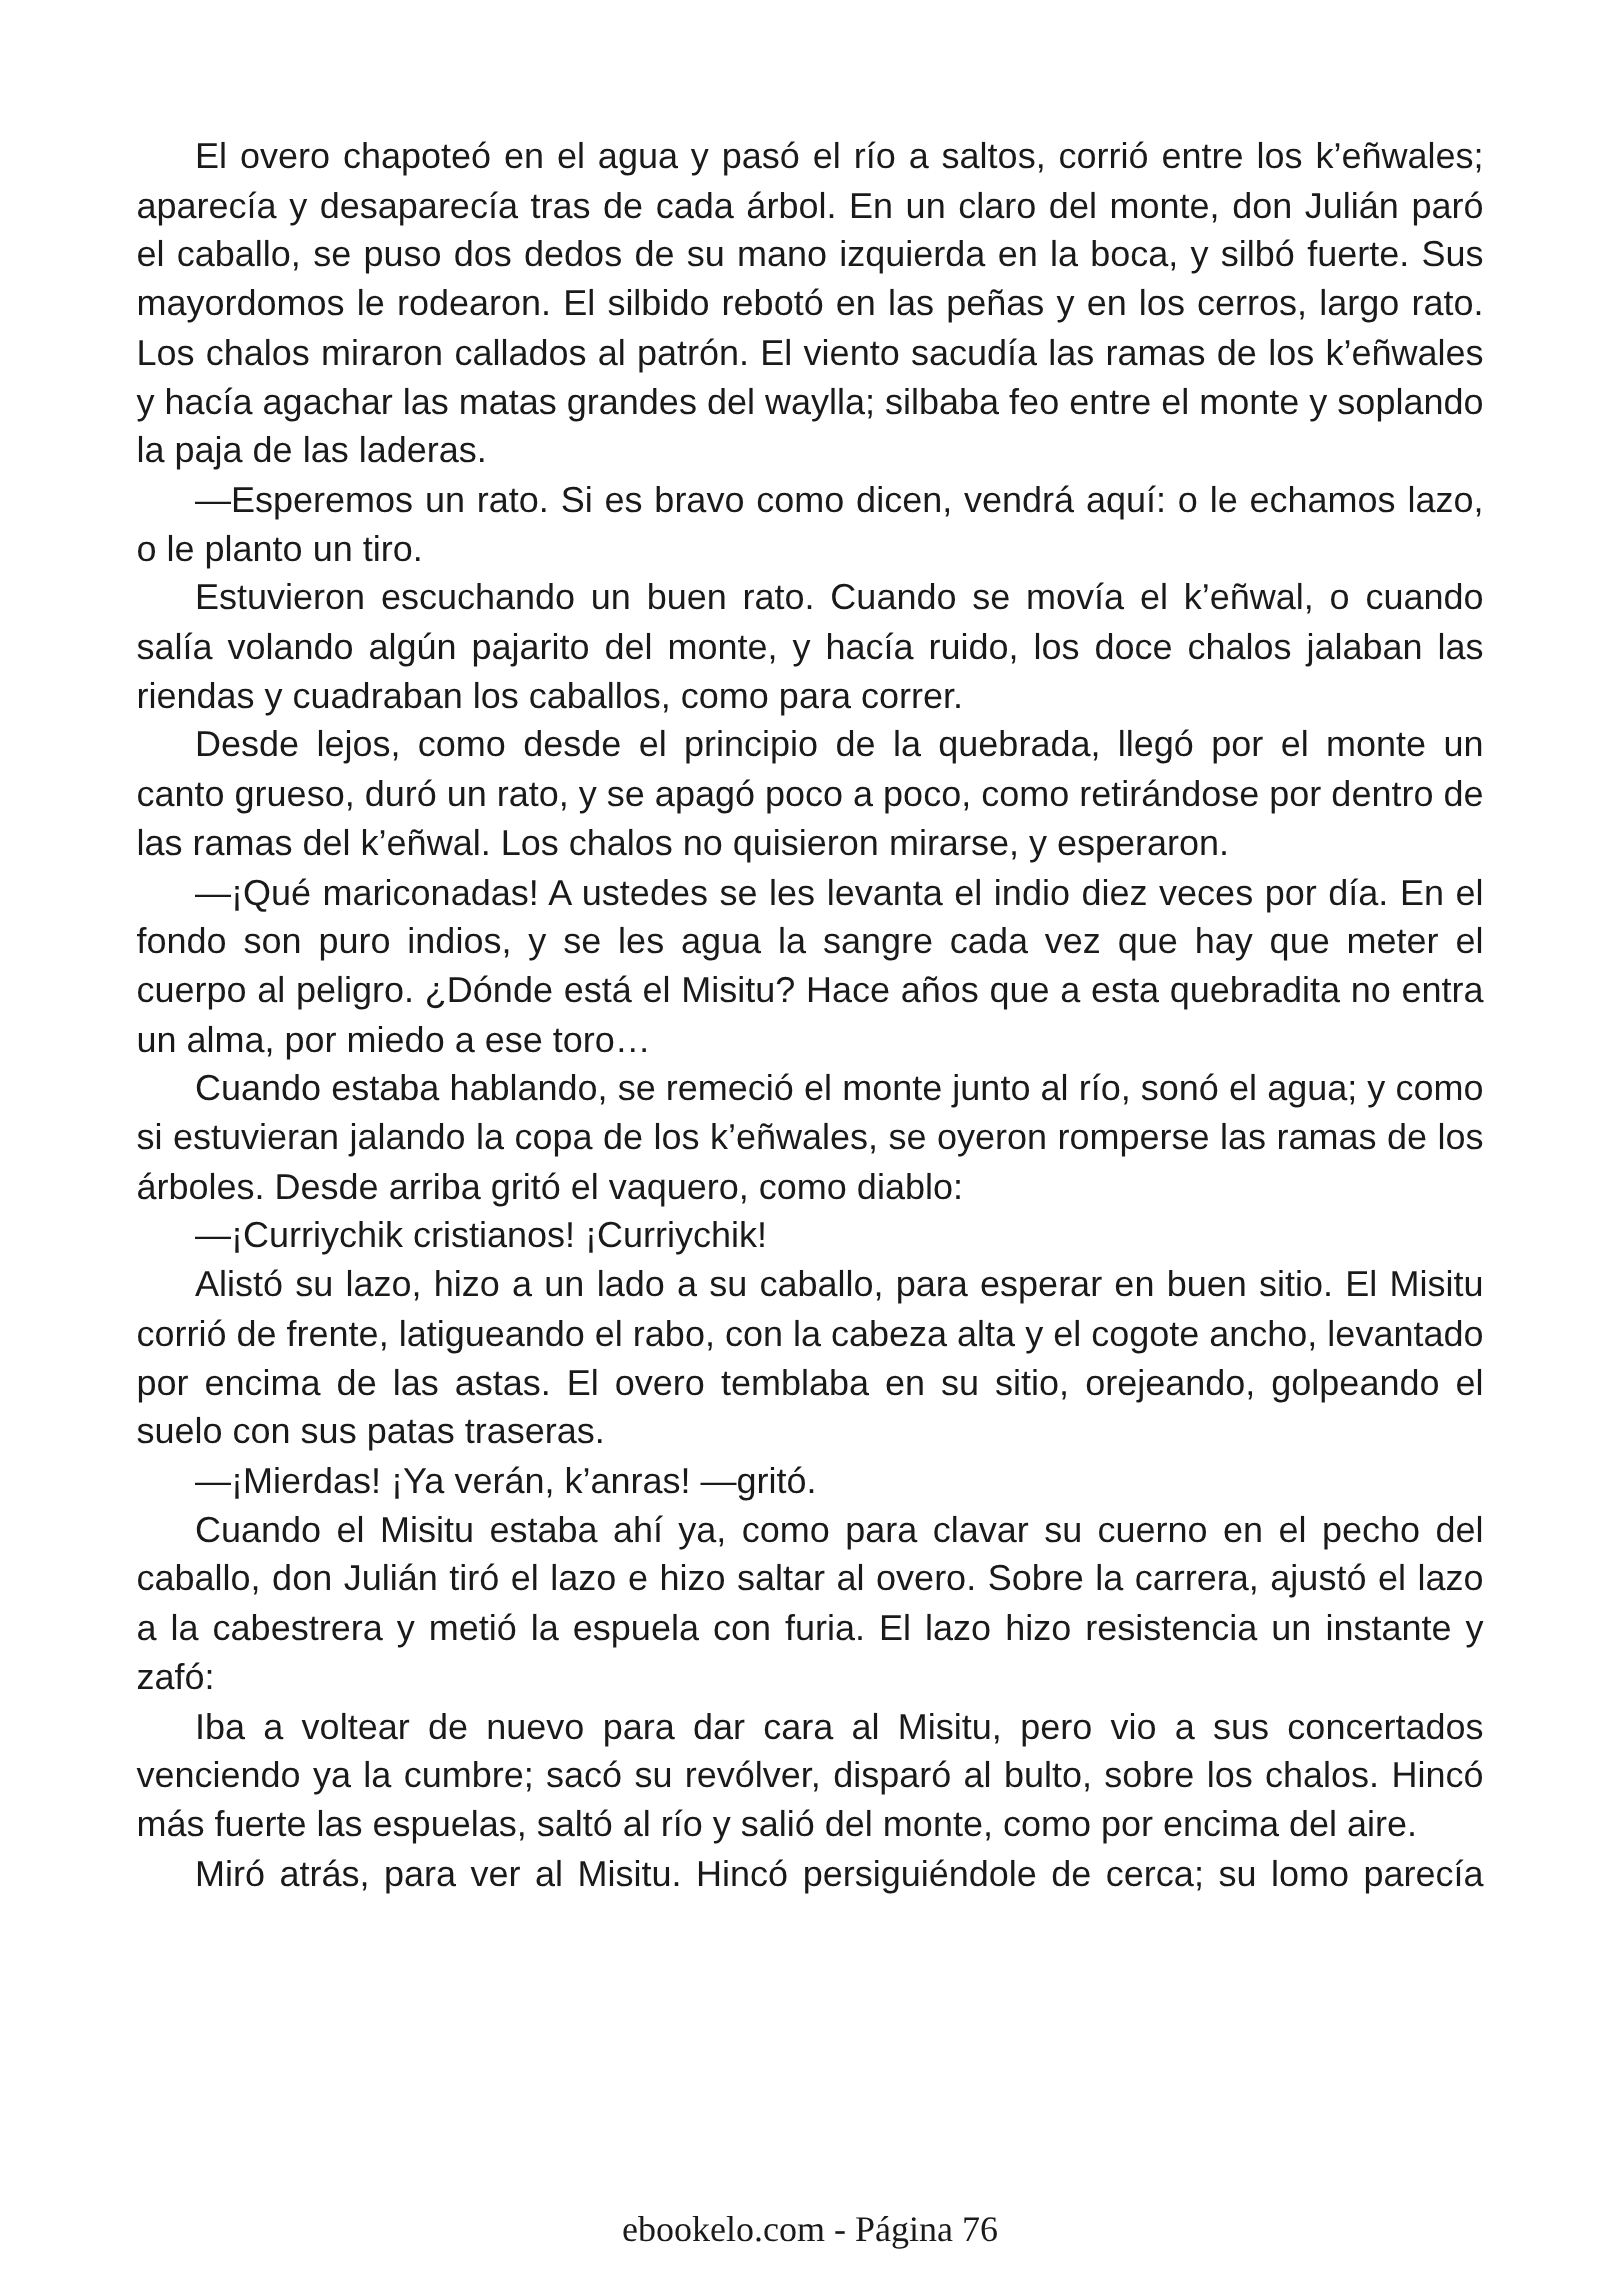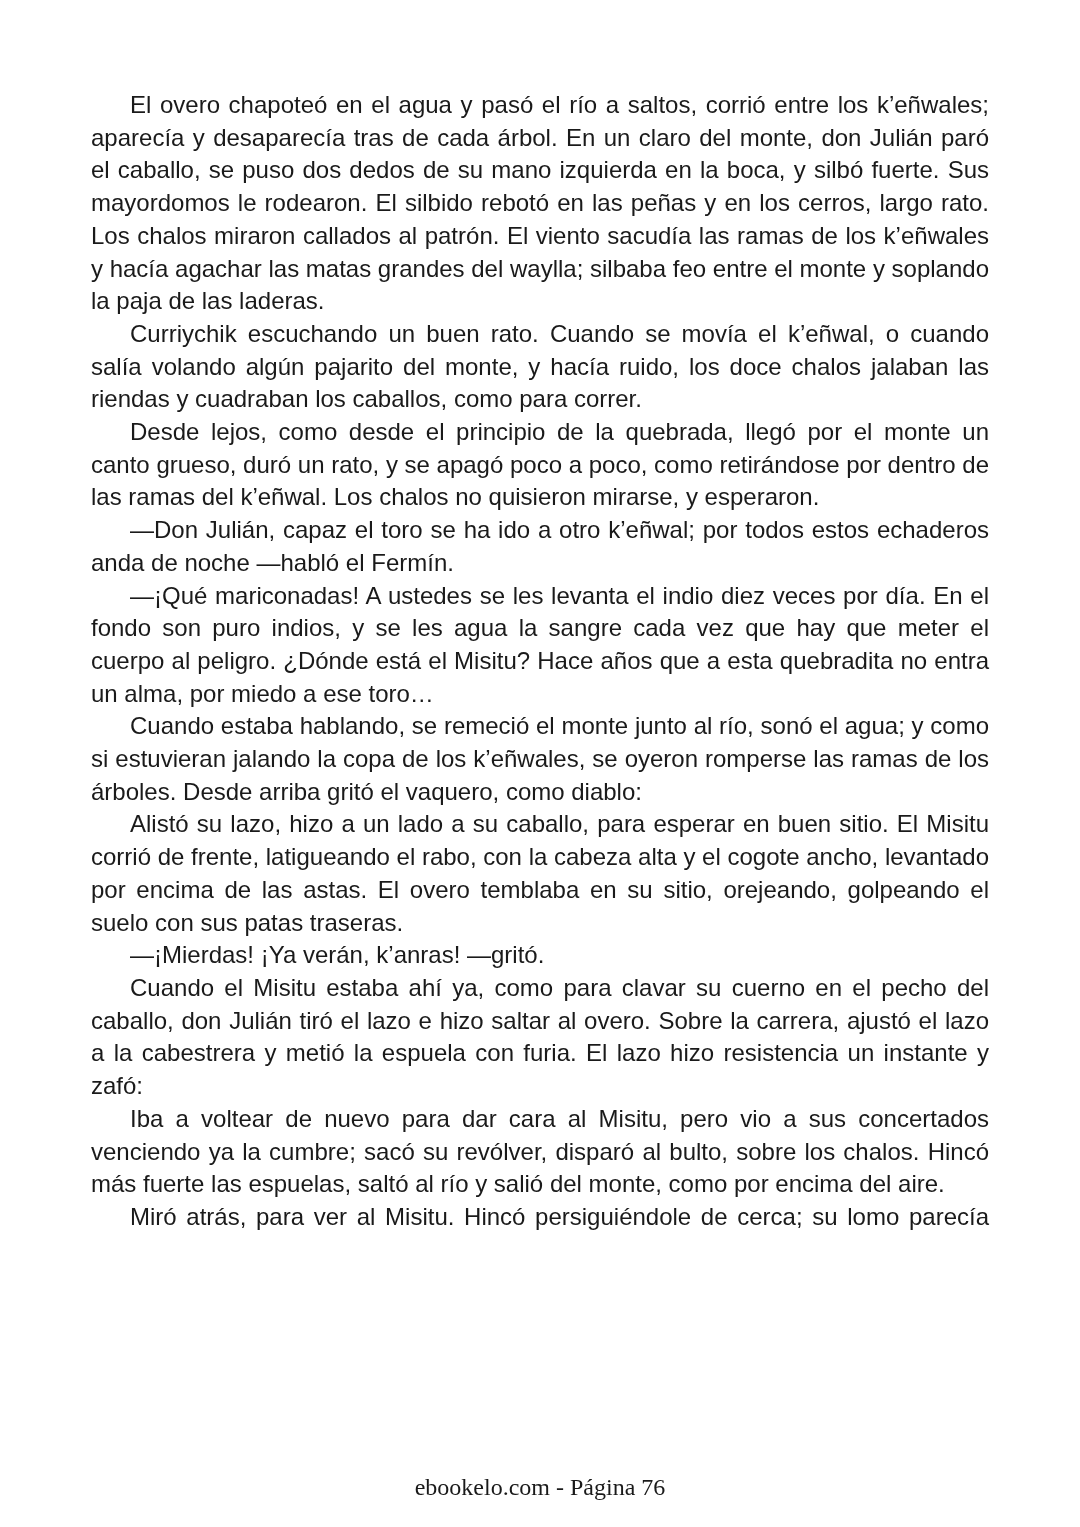--- a/index.html
+++ b/index.html
@@ -30,25 +30,26 @@
     font-size: 24px;
     color: #1a1a1a;
   }
   .last-line-justify { text-align-last: justify; }
 </style>
 </head>
 <body>
 
 <div class="page">
   <p>El overo chapoteó en el agua y pasó el río a saltos, corrió entre los k’eñwales; aparecía y desaparecía tras de cada árbol. En un claro del monte, don Julián paró el caballo, se puso dos dedos de su mano izquierda en la boca, y silbó fuerte. Sus mayordomos le rodearon. El silbido rebotó en las peñas y en los cerros, largo rato. Los chalos miraron callados al patrón. El viento sacudía las ramas de los k’eñwales y hacía agachar las matas grandes del waylla; silbaba feo entre el monte y soplando la paja de las laderas.</p>
-  <p>Curriychik escuchando un buen rato. Cuando se movía el k’eñwal, o cuando salía volando algún pajarito del monte, y hacía ruido, los doce chalos jalaban las riendas y cuadraban los caballos, como para correr.</p>
+  <p>—Esperemos un rato. Si es bravo como dicen, vendrá aquí: o le echamos lazo, o le planto un tiro.</p>
+  <p>Estuvieron escuchando un buen rato. Cuando se movía el k’eñwal, o cuando salía volando algún pajarito del monte, y hacía ruido, los doce chalos jalaban las riendas y cuadraban los caballos, como para correr.</p>
   <p>Desde lejos, como desde el principio de la quebrada, llegó por el monte un canto grueso, duró un rato, y se apagó poco a poco, como retirándose por dentro de las ramas del k’eñwal. Los chalos no quisieron mirarse, y esperaron.</p>
-  <p>—Don Julián, capaz el toro se ha ido a otro k’eñwal; por todos estos echaderos anda de noche —habló el Fermín.</p>
   <p>—¡Qué mariconadas! A ustedes se les levanta el indio diez veces por día. En el fondo son puro indios, y se les agua la sangre cada vez que hay que meter el cuerpo al peligro. ¿Dónde está el Misitu? Hace años que a esta quebradita no entra un alma, por miedo a ese toro…</p>
   <p>Cuando estaba hablando, se remeció el monte junto al río, sonó el agua; y como si estuvieran jalando la copa de los k’eñwales, se oyeron romperse las ramas de los árboles. Desde arriba gritó el vaquero, como diablo:</p>
+  <p>—¡Curriychik cristianos! ¡Curriychik!</p>
   <p>Alistó su lazo, hizo a un lado a su caballo, para esperar en buen sitio. El Misitu corrió de frente, latigueando el rabo, con la cabeza alta y el cogote ancho, levantado por encima de las astas. El overo temblaba en su sitio, orejeando, golpeando el suelo con sus patas traseras.</p>
   <p>—¡Mierdas! ¡Ya verán, k’anras! —gritó.</p>
   <p>Cuando el Misitu estaba ahí ya, como para clavar su cuerno en el pecho del caballo, don Julián tiró el lazo e hizo saltar al overo. Sobre la carrera, ajustó el lazo a la cabestrera y metió la espuela con furia. El lazo hizo resistencia un instante y zafó:</p>
   <p>Iba a voltear de nuevo para dar cara al Misitu, pero vio a sus concertados venciendo ya la cumbre; sacó su revólver, disparó al bulto, sobre los chalos. Hincó más fuerte las espuelas, saltó al río y salió del monte, como por encima del aire.</p>
   <p class="last-line-justify">Miró atrás, para ver al Misitu. Hincó persiguiéndole de cerca; su lomo parecía</p>
 </div>
 
 <div class="footer">ebookelo.com - Página 76</div>
 
 </body></html>

